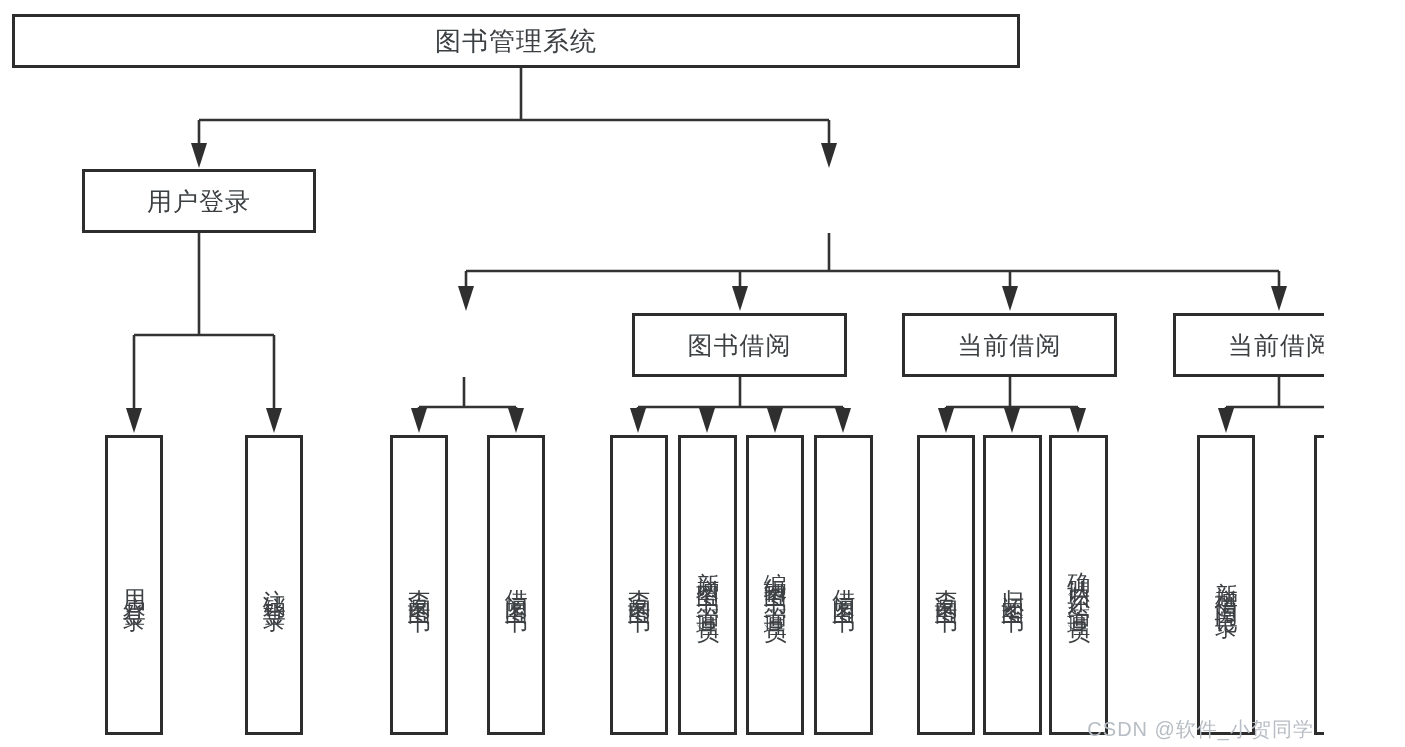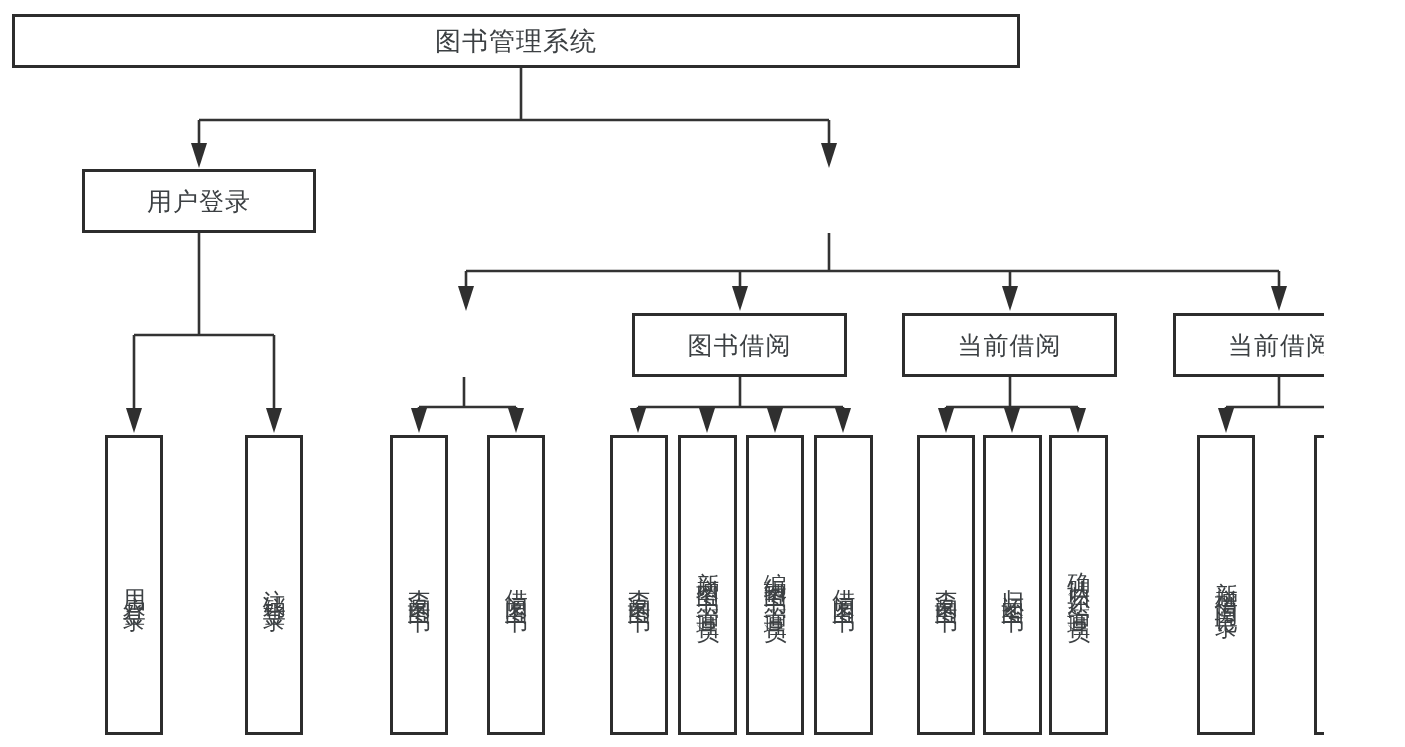--- a/index.html
+++ b/index.html
@@ -109,14 +109,15 @@
   <div class="box v" style="left:746px; width:58px;">编辑图书（管理员）</div>
   <div class="box v" style="left:814px; width:59px;">借阅图书</div>
 
   <div class="box v" style="left:917px; width:58px;">查询图书</div>
   <div class="box v" style="left:983px; width:59px;">归还图书</div>
   <div class="box v" style="left:1049px; width:59px;">确认归还（管理员）</div>
 
   <div class="box v" style="left:1197px; width:58px;">新增借阅记录</div>
   <div class="box v" style="left:1314px; width:58px;">查询借阅记录</div>
 
+  <div class="watermark">CSDN @软件_小贺同学</div>
 
 </div>
 
 </body></html>

